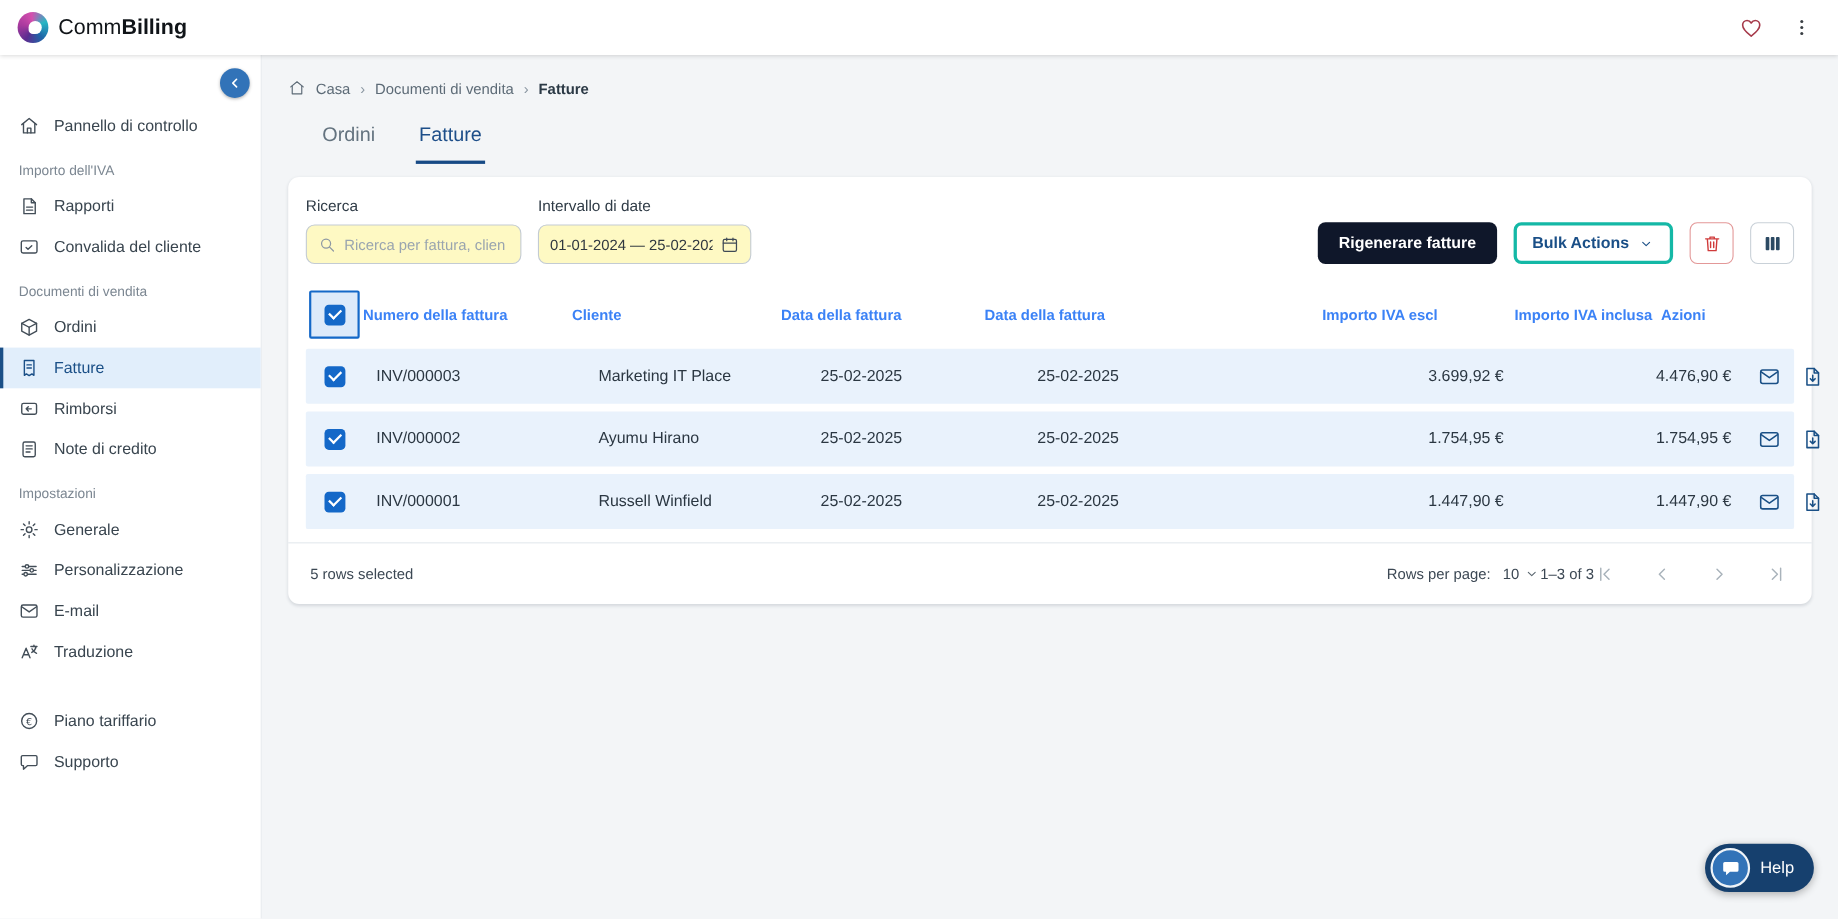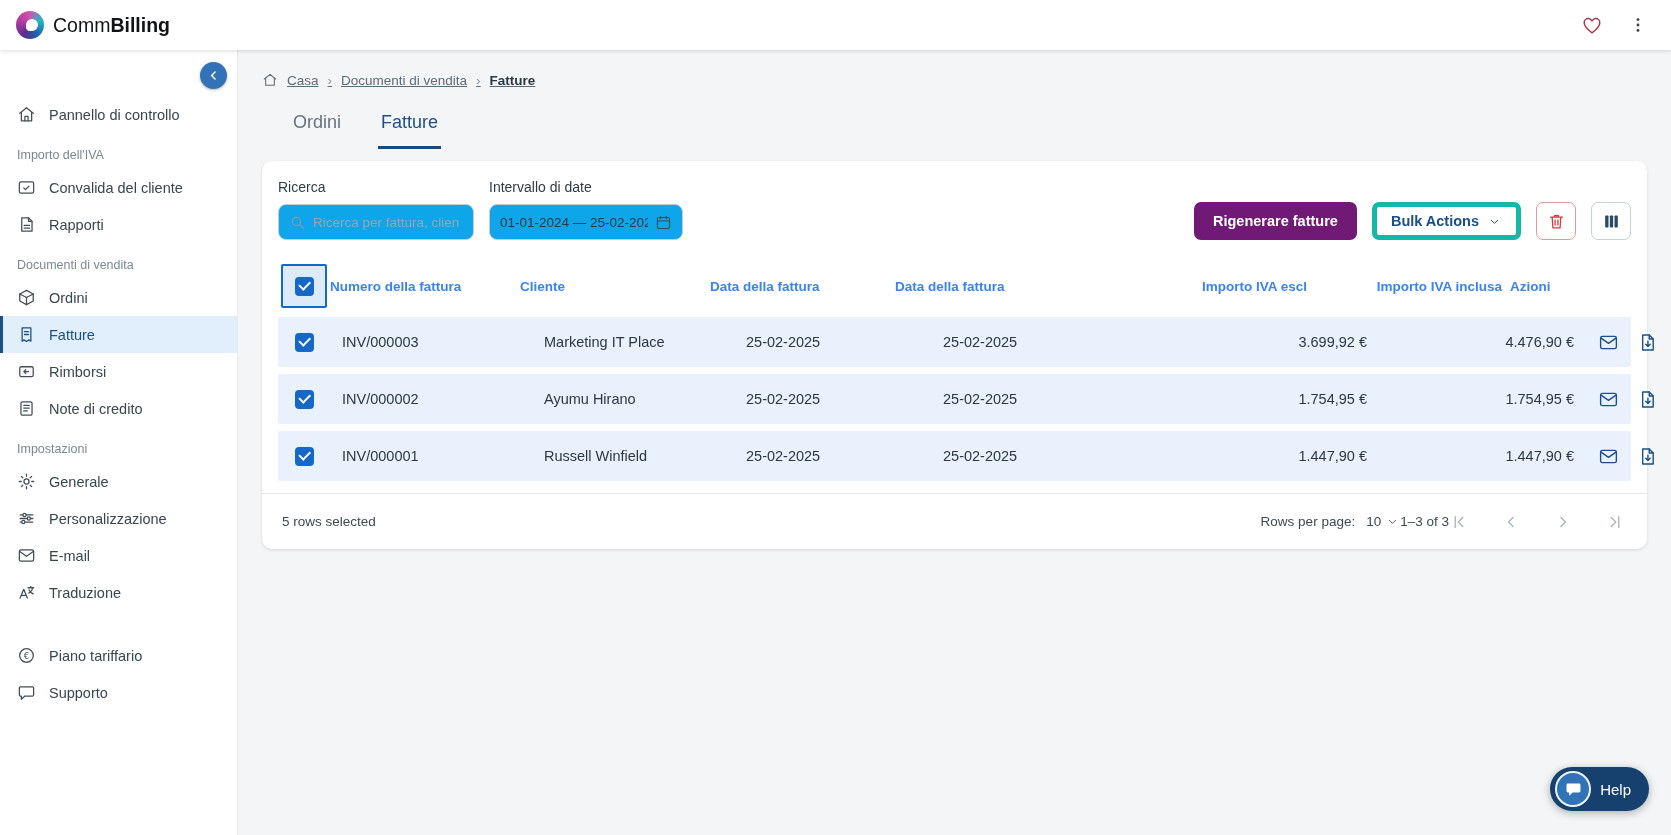--- a/index.html
+++ b/index.html
@@ -48,49 +48,49 @@
     border-left:3px solid transparent; }
   .side-item.active { background:#e1eefb; color:#1a4f87; border-left-color:#1a4f87; }
   .si-icon { width:19px; height:19px; flex:0 0 19px; color:#434e58; }
   .side-item.active .si-icon { color:#1a4f87; }
   .si-icon svg { width:19px; height:19px; }
   .sidebar-footer { margin-top:26px; }
 
   
   .main { flex:1; padding:0 24px; position:relative; overflow:hidden; }
   .breadcrumb { margin-top:22px; display:flex; align-items:center; gap:9px;
-    font-size:13.5px; color:#5d6b77;text-decoration:underline; }
+    font-size:13.5px; color:#5d6b77; }
   .bc-home { color:#5d6b77; } .bc-home svg { width:16px; height:16px; }
   .bc-link { color:#5d6b77; text-decoration:none; cursor:pointer; }
   .bc-sep { color:#8b97a2; }
   .bc-current { color:#2b3945; font-weight:bold; }
 
   .tabs { margin-top:24px; display:flex; gap:34px; padding-left:28px; }
   .tab { background:none; border:none; font-size:18px; color:#64737f; padding:0 3px 13px;
     cursor:pointer; font-family:inherit; border-bottom:3.5px solid transparent; }
   .tab.active { color:#1d4e89; border-bottom-color:#174a85; font-weight:500; }
 
   .card { background:#fff; border-radius:10px; margin-top:12px;
     box-shadow:0 1px 3px rgba(27,43,61,.14); padding:18px 16px 0; }
 
   
   .filters { display:flex; align-items:flex-end; gap:15px; }
   .field label { display:block; font-size:14px; color:#2f3b46; margin-bottom:9px; }
   .input { display:flex; align-items:center; border:1px solid #c3cbd3; border-radius:8px;
-    height:36px; padding:0 10px; background:#0ea5e9; gap:7px; }
+    height:36px; padding:0 10px; background:#fef9c3; gap:7px; }
   .search-wrap { width:196px; } .search-wrap svg { width:17px; height:17px; color:#8e99a4; flex:0 0 17px; }
   .input input { border:none; outline:none; width:100%; font-size:13.5px; color:#30383f;
     background:transparent; font-family:inherit; padding:0; }
   .input input::placeholder { color:#9aa5af; }
   .date-wrap { width:194px; } .date-wrap svg { width:17px; height:17px; color:#3f4a55; flex:0 0 17px; }
   .spacer { flex:1; }
   .btn { height:38px; border-radius:7px; font-size:14.5px; cursor:pointer; font-family:inherit;
     display:flex; align-items:center; justify-content:center; }
-  .btn-primary { background:#701a75; color:#fff; border:none; padding:12px 19px; font-weight:600; }
-  .btn-outline { background:#fff; color:#1a4f87; border:5px solid #14b8a6; padding:0 14px; gap:8px; font-weight:600; }
+  .btn-primary { background:#0f172a; color:#fff; border:none; padding:12px 19px; font-weight:600; }
+  .btn-outline { background:#fff; color:#1a4f87; border:3px solid #14b8a6; padding:0 14px; gap:8px; font-weight:600; }
   .btn-outline svg { width:15px; height:15px; }
   .btn-sq { width:40px; background:#fff; padding:0; }
   .btn-danger { border:1px solid #e39898; color:#d03b3b; } .btn-danger svg { width:19px; height:19px; }
   .btn-cols { border:1px solid #c9d1d8; color:#2c4a63; } .btn-cols svg { width:19px; height:19px; }
 
   
   .table { margin-top:22px; }
   .grid-row { display:grid; grid-template-columns:52px 190px 190px 185px 250px 170px 195px 1fr;
     align-items:center; }
   .thead { height:48px; font-weight:700; font-size:13.5px; color:#3b82f6; }
@@ -176,35 +176,35 @@
             <path d="M10 20v-5.5h4V20"></path>
           </svg>
         </span>
       <span>Pannello di controllo</span>
     </a>
 
     <div class="side-header">Importo dell'IVA</div>
     <a class="side-item">
       <span class="si-icon">
           <svg class="ic" viewBox="0 0 24 24">
-            <rect x="3" y="5" width="18" height="14" rx="2"></rect>
-            <path d="m8.5 12.5 2.2 2.2L15 10.5"></path>
-          </svg>
-        </span>
-      <span>Convalida del cliente</span>
-    </a>
-    <a class="side-item">
-      <span class="si-icon">
-          <svg class="ic" viewBox="0 0 24 24">
             <path d="M6 3.5h8.5L19 8v12.5H6Z"></path>
             <path d="M14.5 3.5V8H19"></path>
             <path d="M9 13h7M9 16.5h7"></path>
           </svg>
         </span>
       <span>Rapporti</span>
+    </a>
+    <a class="side-item">
+      <span class="si-icon">
+          <svg class="ic" viewBox="0 0 24 24">
+            <rect x="3" y="5" width="18" height="14" rx="2"></rect>
+            <path d="m8.5 12.5 2.2 2.2L15 10.5"></path>
+          </svg>
+        </span>
+      <span>Convalida del cliente</span>
     </a>
 
     <div class="side-header">Documenti di vendita</div>
     <a class="side-item">
       <span class="si-icon">
           <svg class="ic" viewBox="0 0 24 24">
             <path d="M12 3l8.5 4.5v9L12 21l-8.5-4.5v-9Z"></path>
             <path d="M3.5 7.5 12 12l8.5-4.5"></path>
             <path d="M12 12v9"></path>
           </svg>

